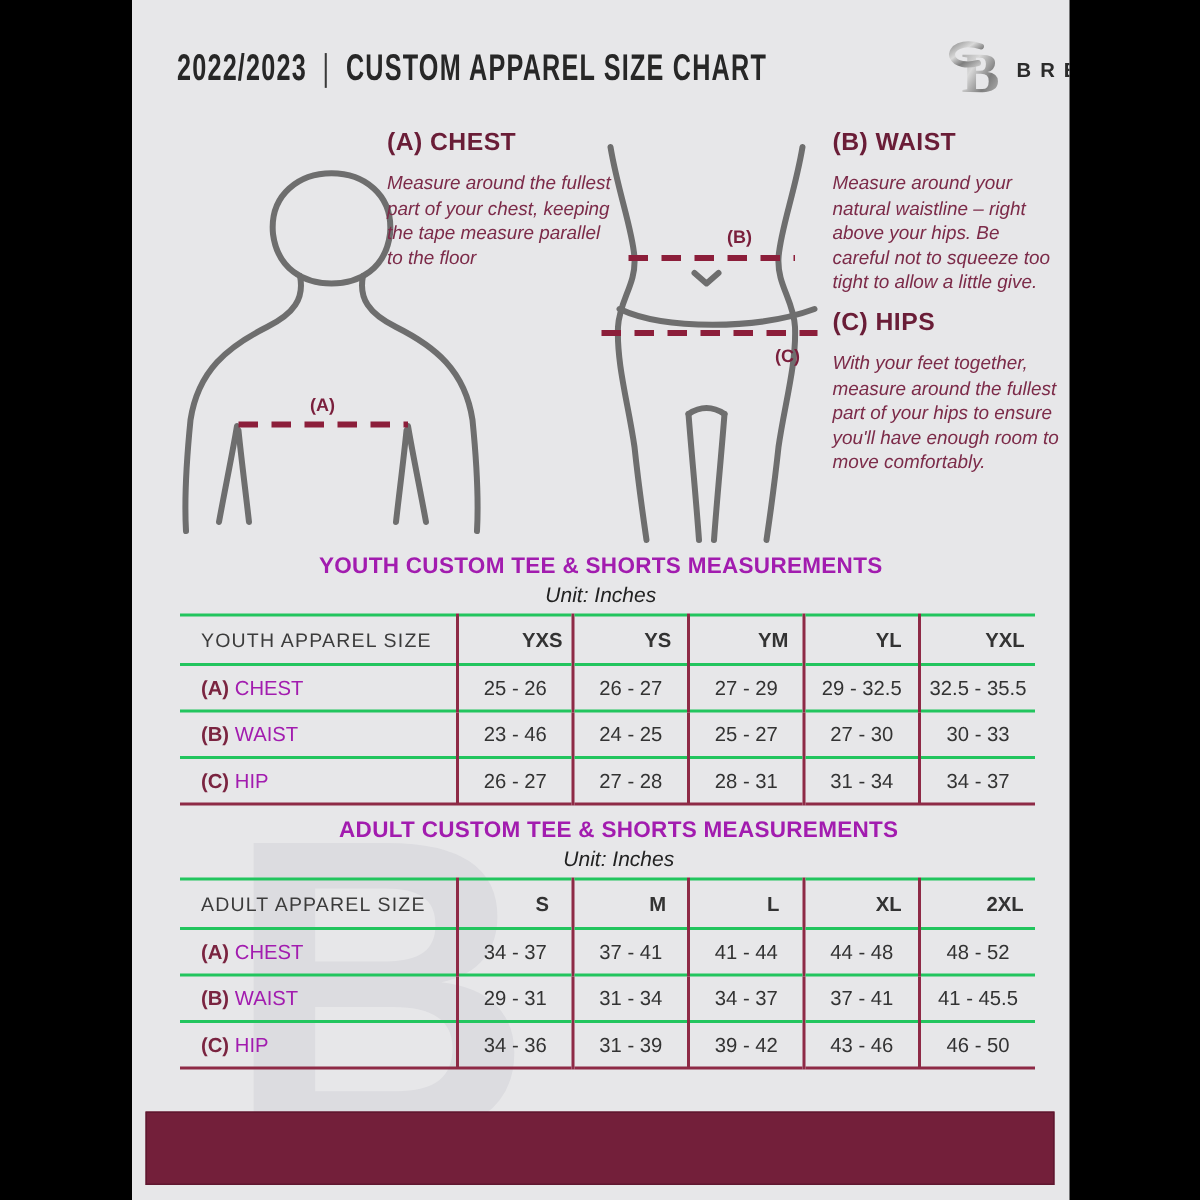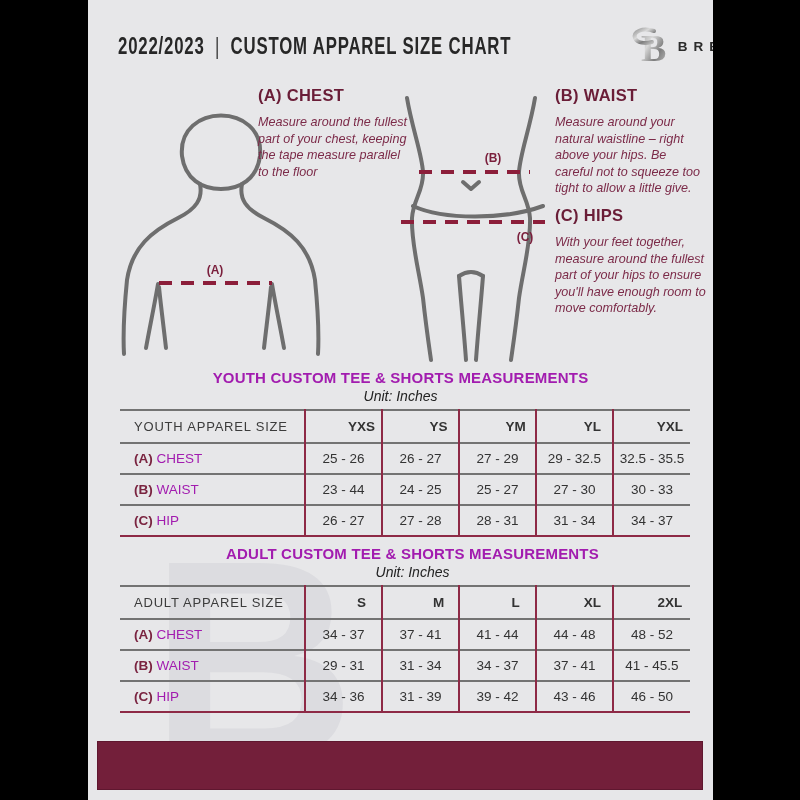--- a/index.html
+++ b/index.html
@@ -35,21 +35,21 @@
   .section-title { font-size:15px; font-weight:bold; color:#a21caf; letter-spacing:0.2px; }
   .section-unit { font-size:14px; font-style:italic; color:#222; margin-top:2px; }
   .youth-head { top:369px; }
   .adult-head { top:545px;padding-left:24px; }
 
   table.size-table { position:absolute; left:32px; width:570px; border-collapse:collapse; table-layout:fixed; z-index:1; background:transparent; }
   .youth-table { top:409px; }
   .adult-table { top:585px; }
   .size-table col.c0 { width:185px; }
   .size-table col.cn { width:77px; }
-  .size-table tr { border-top:2px solid #737373; }
+  .size-table tr { border-top:2px solid #22c55e; }
   .size-table tr.last { border-bottom:2px solid #8e2a46; }
   .size-table th, .size-table td { border-left:2px solid #8e2a46; font-size:13.5px; color:#333; text-align:center; vertical-align:middle; }
   .size-table th.rowhead, .size-table td.rowhead { border-left:none; text-align:left; padding-left:14px; }
   .size-table thead th { height:33px; font-weight:bold;padding-left:36px; }
   .size-table thead th.rowhead { font-weight:normal; font-size:13px; letter-spacing:0.8px; color:#3c3c3c; }
   .size-table tbody td { height:31px; }
   .row-prefix { font-weight:bold; color:#7a2440; }
   .row-label { color:#a21caf; }
 
   
@@ -153,21 +153,21 @@
       <tr>
         <td class="rowhead"><span class="row-prefix">(A)</span> <span class="row-label">CHEST</span></td>
         <td>25 - 26</td>
         <td>26 - 27</td>
         <td>27 - 29</td>
         <td>29 - 32.5</td>
         <td>32.5 - 35.5</td>
       </tr>
       <tr>
         <td class="rowhead"><span class="row-prefix">(B)</span> <span class="row-label">WAIST</span></td>
-        <td>23 - 44</td>
+        <td>23 - 46</td>
         <td>24 - 25</td>
         <td>25 - 27</td>
         <td>27 - 30</td>
         <td>30 - 33</td>
       </tr>
       <tr class="last">
         <td class="rowhead"><span class="row-prefix">(C)</span> <span class="row-label">HIP</span></td>
         <td>26 - 27</td>
         <td>27 - 28</td>
         <td>28 - 31</td>

